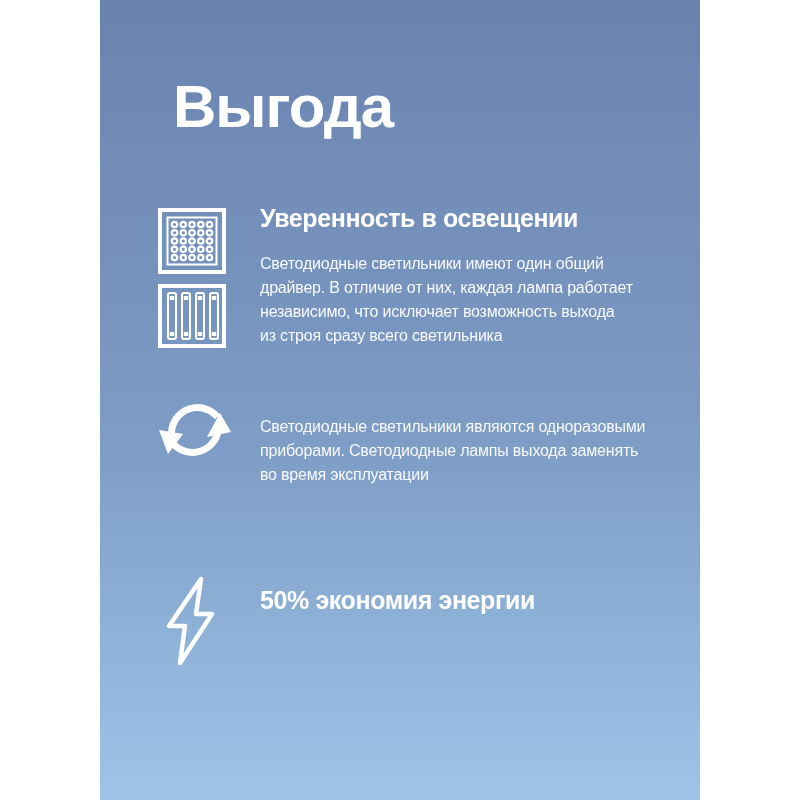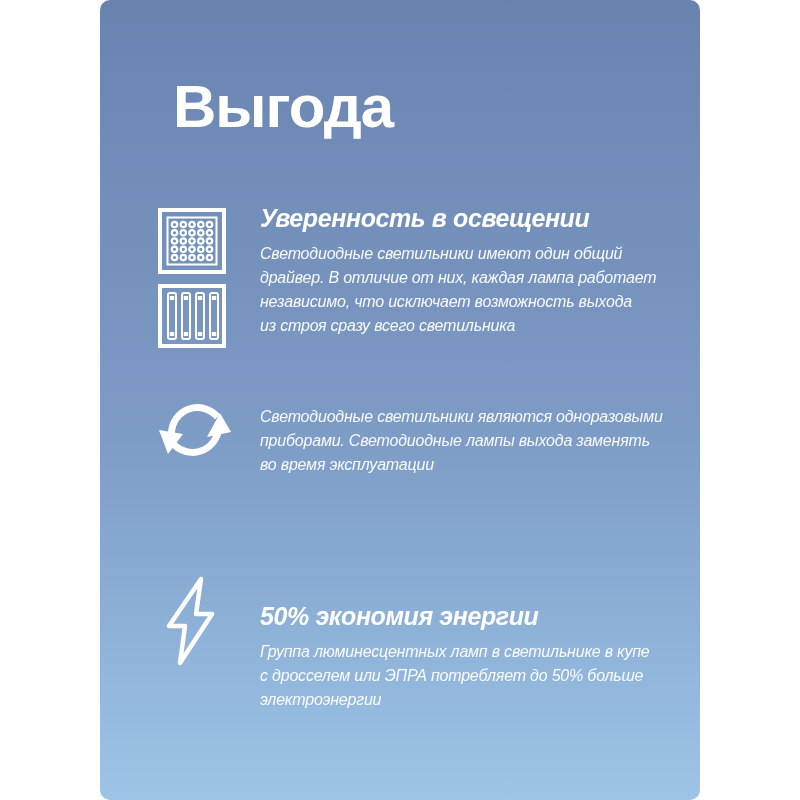--- a/index.html
+++ b/index.html
@@ -8,21 +8,20 @@
     background:#ffffff;
     font-family:"Liberation Sans", sans-serif;
     position:relative;
     overflow:hidden;
   }
   .card{
     position:absolute;
     left:100px;top:0;
     width:600px;height:800px;
     background:linear-gradient(180deg,#6983af 0%,#7d9cc6 55%,#9dc4e7 100%);
-    border-radius:10px;
   }
   .title{
     position:absolute;
     left:73px;top:72px;
     font-size:60px;
     font-weight:700;
     color:#ffffff;
     letter-spacing:-1px;
     line-height:1.15;
   }
@@ -33,45 +32,44 @@
   }
   .section .icon-col{
     position:absolute;
     left:57px;top:0;
     width:80px;
   }
   .section .text-col{
     position:absolute;
     left:160px;top:0;
     width:430px;
-    font-style:italic;
   }
   .heading{
     font-size:25px;
     font-weight:700;
     color:#ffffff;
     letter-spacing:-0.4px;
     line-height:1.2;
   }
   .body-text{
-    margin-top:9px;
+    margin-top:19px;
     font-size:16px;
     font-weight:400;
     color:rgba(255,255,255,0.95);
     letter-spacing:-0.2px;
     line-height:24px;
     white-space:pre-line;
   }
   #section-1{top:203px;}
   #section-2{top:396px;}
   #section-3{top:585px;}
   #section-1 .icon-col{top:4px;}
   #section-2 .icon-col{top:-2px;}
   #section-3 .icon-col{top:-10px; left:60px;}
-  #section-3 .heading{margin-top:16px;}
+  #section-3 .heading{margin-top:0;}
   .icon-stack{display:flex;flex-direction:column;gap:8px;}
   svg{display:block;}
 </style>
 </head>
 <body>
 
 <div class="card">
 
   <div class="title">Выгода</div>
 
@@ -162,19 +160,16 @@
   </div>
 
   <div class="section" id="section-3">
     <div class="icon-col">
       <svg width="60" height="92" viewBox="0 0 60 92">
         <path d="M 41 4 L 9 51 L 25 51 L 20 88 L 52 39 L 36 39 Z" fill="none" stroke="#ffffff" stroke-width="4.5" stroke-linejoin="round" stroke-linecap="round"></path>
       </svg>
     </div>
     <div class="text-col">
       <div class="heading">50% экономия энергии</div>
-      <div class="body-text">Группа люминесцентных ламп в светильнике в купе
-с дросселем или ЭПРА потребляет до 50% больше
-электроэнергии</div>
     </div>
   </div>
 
 </div>
 
 </body></html>

